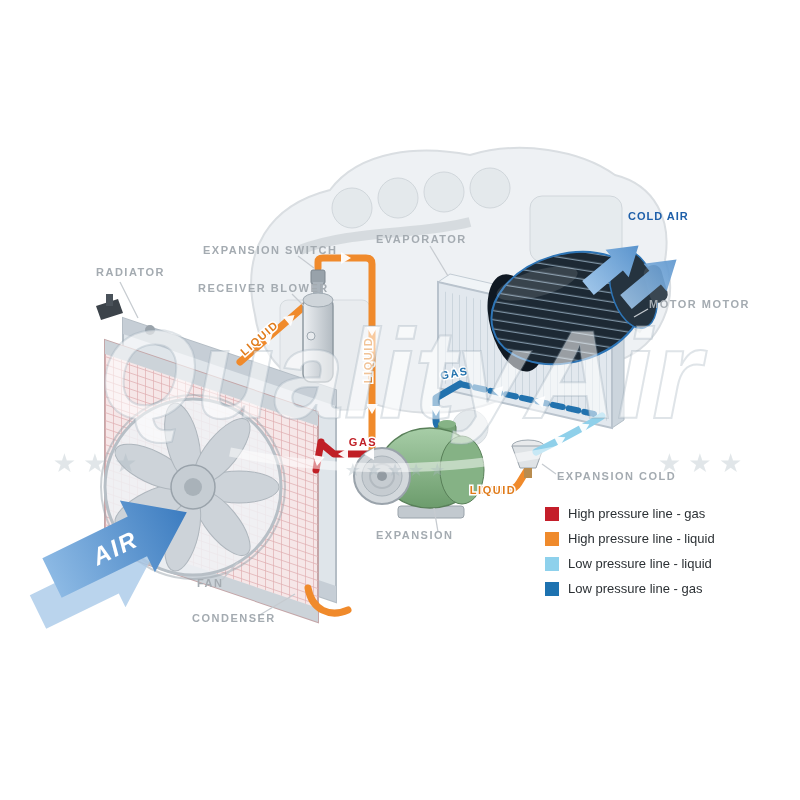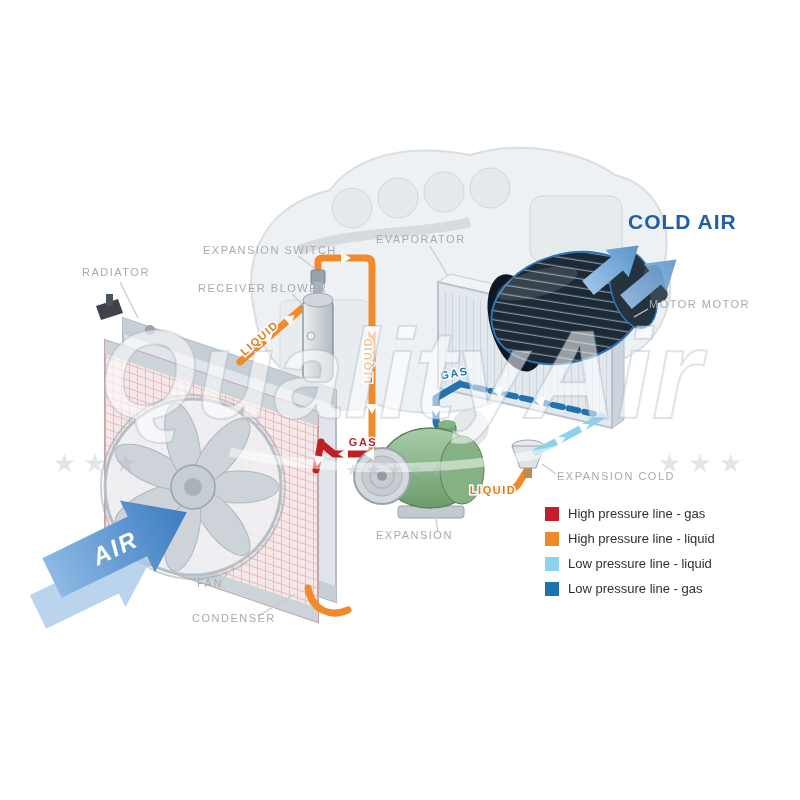--- a/index.html
+++ b/index.html
@@ -3,24 +3,24 @@
 <meta charset="utf-8">
 <style>
   html,body{margin:0;padding:0;background:#ffffff;}
   #stage{
     position:relative;width:800px;height:800px;background:#ffffff;overflow:hidden;
     font-family:"Liberation Sans",sans-serif;
   }
   #art{position:absolute;left:0;top:0;}
   .part-label{
     position:absolute;font-size:11px;letter-spacing:1.5px;color:#a4abb1;
-    white-space:nowrap;font-weight:400;
+    white-space:nowrap;font-weight:700;
   }
   .cold-air-label{
-    position:absolute;font-size:21px;font-weight:bold;color:#1e5fa9;
+    position:absolute;font-size:11px;font-weight:bold;color:#1e5fa9;
     letter-spacing:1px;white-space:nowrap;
   }
   .legend{position:absolute;left:545px;top:506px;}
   .legend-row{display:flex;align-items:center;margin-bottom:10px;}
   .swatch{width:14px;height:14px;display:inline-block;margin-right:9px;flex:0 0 auto;}
   .legend-label{font-size:13px;color:#2b3034;white-space:nowrap;}
   svg text{font-family:"Liberation Sans",sans-serif;}
   .line-label{font-size:11px;font-weight:bold;letter-spacing:1.5px;paint-order:stroke;stroke:#ffffff;stroke-width:3px;}
 </style>
 </head>
@@ -246,21 +246,21 @@
 
   <g>
     <text x="400" y="418" text-anchor="middle" font-size="126" font-weight="bold" font-style="italic" fill="rgba(255,255,255,0.55)" stroke="rgba(150,165,178,0.30)" stroke-width="2">QualityAir</text>
     <path d="M 230,452 Q 430,492 640,430" stroke="rgba(255,255,255,0.5)" stroke-width="9" fill="none"></path>
     <text x="95" y="472" text-anchor="middle" font-size="26" fill="rgba(170,182,192,0.35)">★ ★ ★</text>
     <text x="395" y="476" text-anchor="middle" font-size="18" fill="rgba(170,182,192,0.35)">★ ★ ★ ★ ★</text>
     <text x="700" y="472" text-anchor="middle" font-size="26" fill="rgba(170,182,192,0.35)">★ ★ ★</text>
   </g>
 </svg>
 
-<div class="part-label" style="left:82px;top:266px">RADIATOR</div>
+<div class="part-label" style="left:96px;top:266px">RADIATOR</div>
 <div class="part-label" style="left:203px;top:244px">EXPANSION SWITCH</div>
 <div class="part-label" style="left:198px;top:282px">RECEIVER BLOWER</div>
 <div class="part-label" style="left:376px;top:233px">EVAPORATOR</div>
 <div class="part-label" style="left:649px;top:298px">MOTOR MOTOR</div>
 <div class="part-label" style="left:557px;top:470px">EXPANSION COLD</div>
 <div class="part-label" style="left:376px;top:529px">EXPANSION</div>
 <div class="part-label" style="left:197px;top:577px">FAN</div>
 <div class="part-label" style="left:192px;top:612px">CONDENSER</div>
 <div class="cold-air-label" style="left:628px;top:210px">COLD AIR</div>
 

